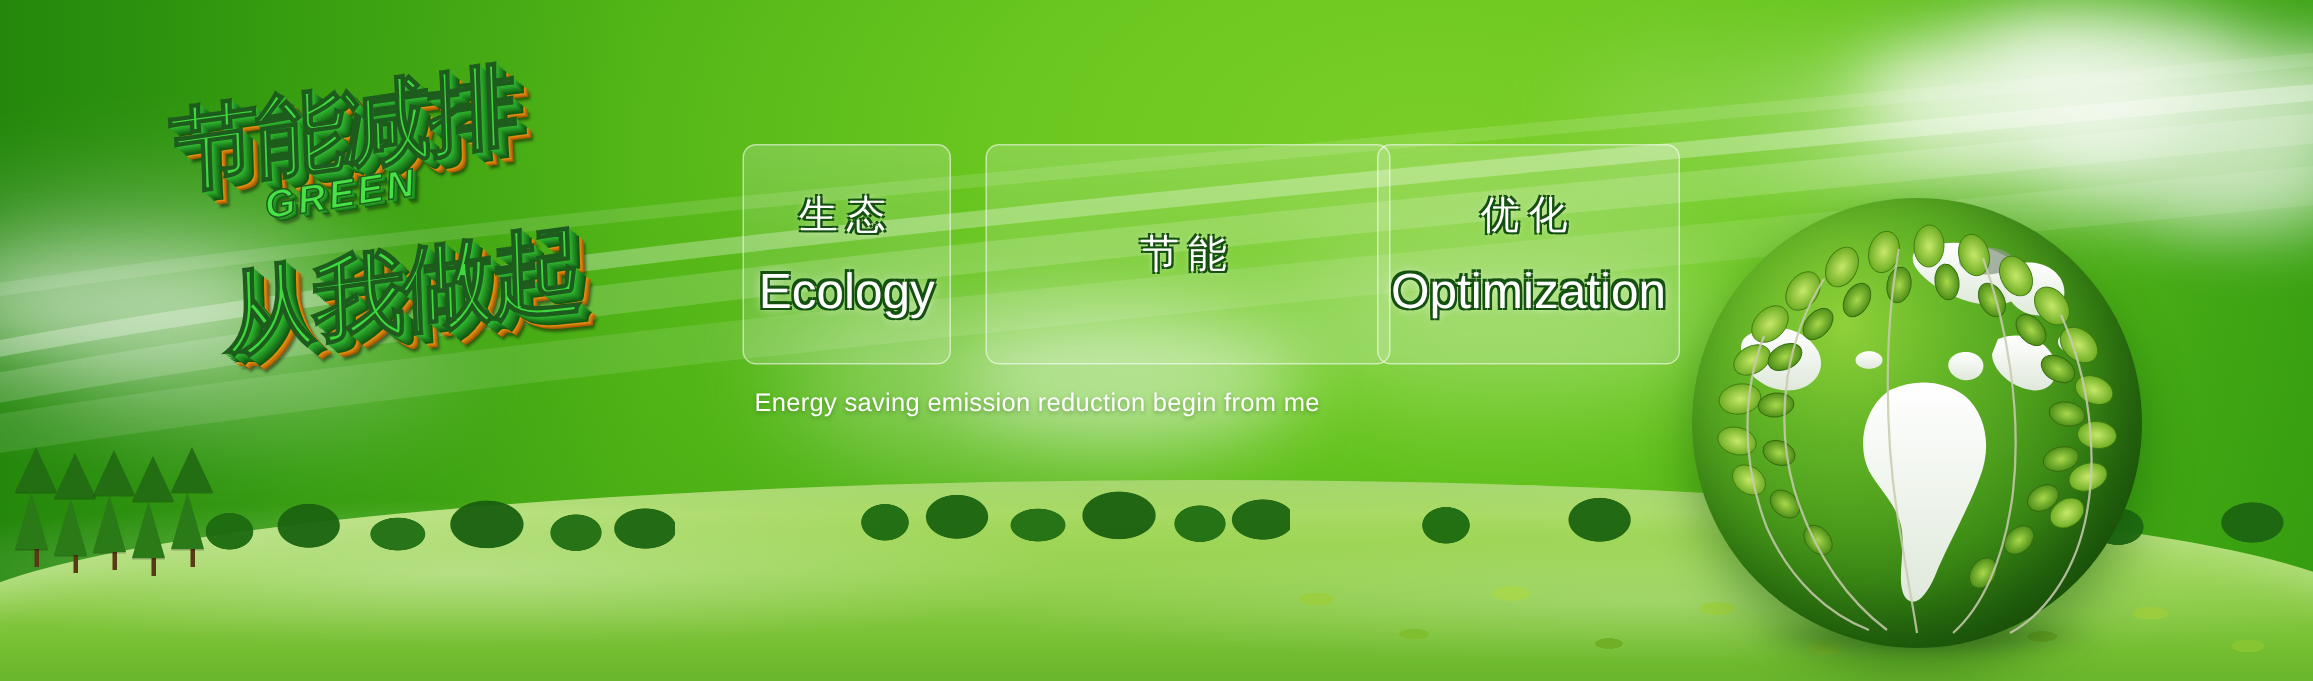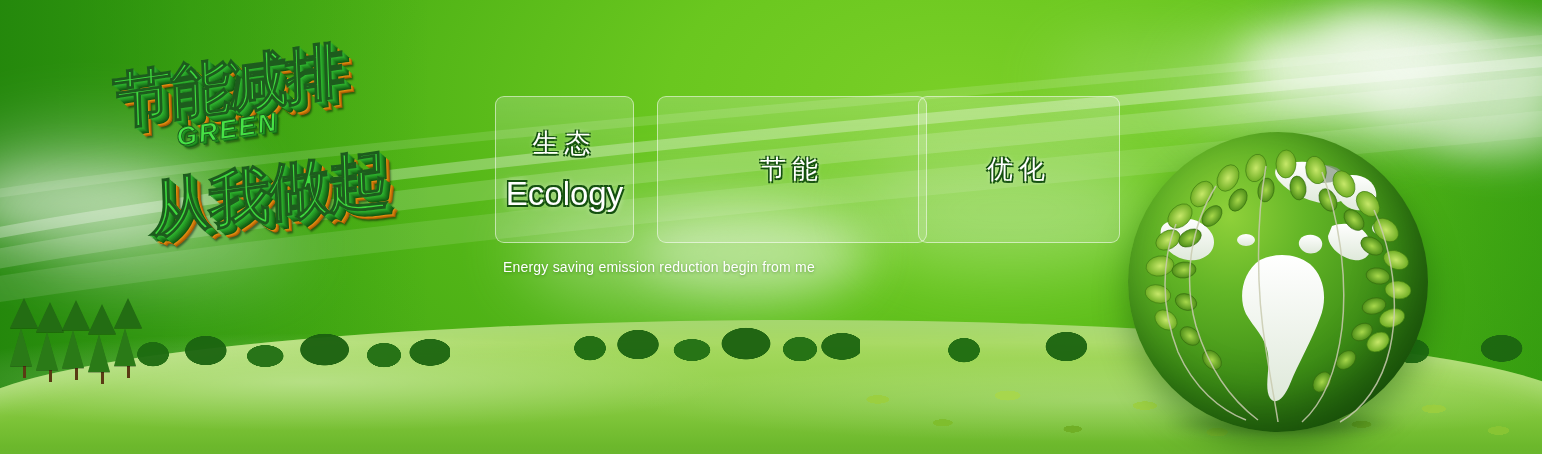--- a/index.html
+++ b/index.html
@@ -153,21 +153,21 @@
     text-shadow:
       -1.6px -1.6px 0 #14500f, 1.6px -1.6px 0 #14500f,
       -1.6px 1.6px 0 #14500f, 1.6px 1.6px 0 #14500f,
       0 0 1px #14500f,
       0 0 7px rgba(255,255,255,.95);
     text-align: center;
   }
 
   .tagline {
     position:absolute; left:503px; top:259px;
-    font-size:14px; color:#ffffff; letter-spacing:.2px;
+    font-size:17px; color:#ffffff; letter-spacing:.2px;
     text-shadow:0 1px 3px rgba(30,90,10,.45);
   }
 </style>
 </head>
 <body>
 
 <div class="banner">
 
   <div class="sky"></div>
   <div class="sky-left-dark"></div>
@@ -330,18 +330,19 @@
   <div class="cards">
     <div class="card" style="left:495px; width:139px;">
       <div class="card-cn">生态</div>
       <div class="card-en">Ecology</div>
     </div>
     <div class="card" style="left:657px; width:270px;">
       <div class="card-cn">节能</div>
     </div>
     <div class="card" style="left:918px; width:202px;">
       <div class="card-cn">优化</div>
+      <div class="card-en">Optimization</div>
     </div>
   </div>
 
   <div class="tagline">Energy saving emission reduction begin from me</div>
 
 </div>
 
 </body></html>

